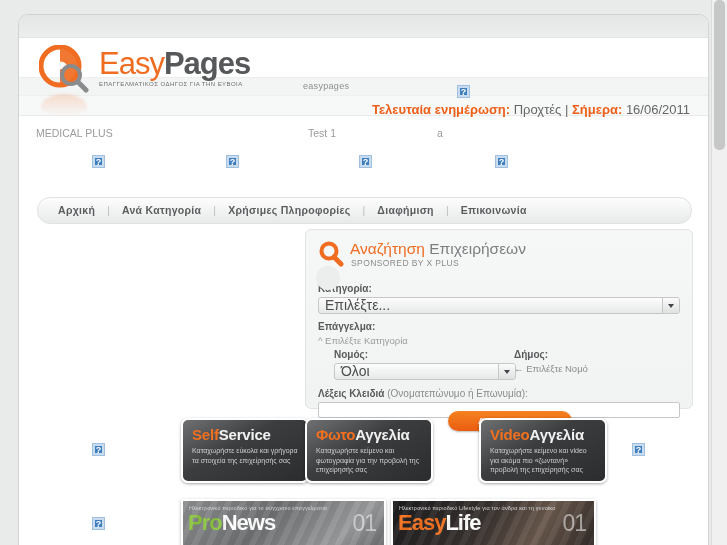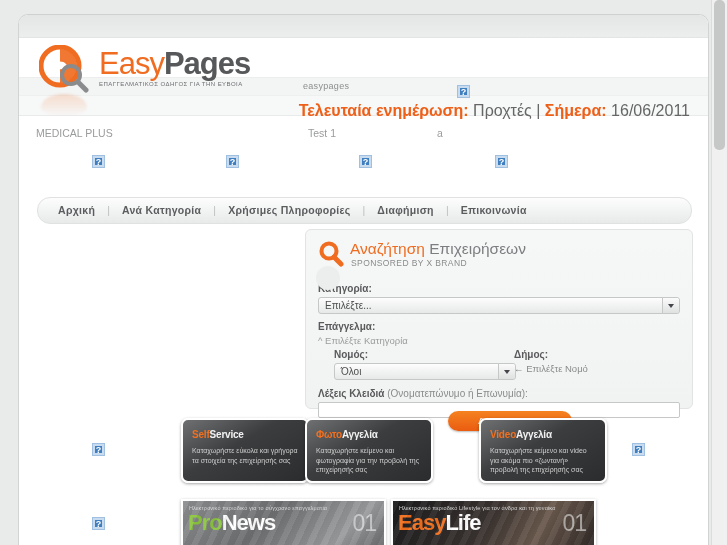--- a/index.html
+++ b/index.html
@@ -48,21 +48,21 @@
   .brokenimg::before{
     content:"";position:absolute;left:2px;top:2px;right:2px;bottom:2px;
     background:#3f7fbf;
   }
   .brokenimg::after{
     content:"?";position:absolute;left:0;right:0;top:-1px;
     text-align:center;font-size:9px;line-height:14px;color:#fff;font-weight:bold;
     font-family:"Liberation Sans",sans-serif;
   }
   
-  .updateline{position:absolute;right:18px;top:87px;font-size:16px;color:#666;white-space:nowrap;}
+  .updateline{position:absolute;right:18px;top:87px;font-size:13px;color:#666;white-space:nowrap;}
   .updateline b{color:#ee5f18;font-weight:bold;}
   
   .tickrow{position:absolute;left:0;top:112px;width:100%;height:16px;}
   .tick{position:absolute;font-size:10.5px;color:#9a9b9b;white-space:nowrap;}
   .iconrow{position:absolute;left:0;top:140px;width:100%;height:16px;}
   .iconrow .brokenimg{position:absolute;}
   
   .navbar{
     position:absolute;left:18px;top:182px;width:655px;height:27px;
     background:linear-gradient(180deg,#fdfdfd 0%,#f1f2f2 55%,#e8e9e9 100%);
@@ -88,21 +88,21 @@
   .sp-title .o{color:#ef6c21;}
   .sp-title .g{color:#7d7e80;}
   .sp-sub{position:absolute;left:33px;top:18px;font-size:8.5px;color:#8a8b8b;letter-spacing:.4px;}
   .flabel{font-size:10px;color:#59595b;font-weight:bold;margin:7px 0 3px;}
   .flabel span.norm{font-weight:normal;color:#8a8b8b;}
   .hint{font-size:9.5px;color:#9b9c9c;margin:0 0 1px;}
   .selbox{
     position:relative;height:17px;
     background:linear-gradient(180deg,#fdfdfd 0%,#e7e8e8 100%);
     border:1px solid #c6c7c7;border-radius:3px;box-sizing:border-box;
-    font-size:10px;color:#4d4e4e;line-height:15px;padding:0 22px 0 6px;
+    font-size:14px;color:#4d4e4e;line-height:15px;padding:0 22px 0 6px;
     white-space:nowrap;overflow:hidden;
   }
   .selbox .arrowbtn{
     position:absolute;right:0;top:0;width:16px;height:100%;
     background:linear-gradient(180deg,#fbfbfb 0%,#dfe0e0 100%);
     border-left:1px solid #c6c7c7;border-radius:0 2px 2px 0;
   }
   .selbox .arrowbtn::after{
     content:"";position:absolute;left:5px;top:6px;
     border-left:3px solid transparent;border-right:3px solid transparent;
@@ -128,21 +128,21 @@
     box-shadow:0 1px 2px rgba(0,0,0,.28);
   }
   
   .promo{
     position:absolute;top:403px;width:128px;height:65px;
     background:linear-gradient(150deg,#6f7072 0%,#3c3d3f 42%,#2b2c2e 100%);
     border-radius:7px;box-sizing:border-box;padding:7px 9px;
     box-shadow:0 1px 3px rgba(0,0,0,.35);
     border:2px solid #fff;
   }
-  .promo .ptitle{font-size:10px;line-height:15px;letter-spacing:-.2px;}
+  .promo .ptitle{font-size:15px;line-height:15px;letter-spacing:-.2px;}
   .promo .ptitle .a{color:#f2701e;font-weight:bold;}
   .promo .ptitle .b{color:#f2f2f2;font-weight:bold;}
   .promo .ptext{font-size:7px;line-height:9.5px;color:#cfcfcf;margin-top:4px;}
   #promo-1{left:162px;}
   #promo-2{left:286px;}
   #promo-3{left:460px;}
   
   .mag{
     position:absolute;top:484px;width:205px;height:61px;overflow:hidden;
     border:2px solid #fff;box-sizing:border-box;
@@ -242,21 +242,21 @@
       <div class="sp-magn">
         <svg viewBox="0 0 26 26" width="26" height="26">
           <circle cx="11" cy="10" r="7.5" fill="none" stroke="#ef6c21" stroke-width="4"></circle>
           <line x1="16" y1="16" x2="23" y2="23" stroke="#ef6c21" stroke-width="5" stroke-linecap="round"></line>
         </svg>
       </div>
       <div class="sp-title">
         <span class="o">Αναζήτηση</span>
         <span class="g">Επιχειρήσεων</span>
       </div>
-      <div class="sp-sub">SPONSORED BY X BRAND</div>
+      <div class="sp-sub">SPONSORED BY X PLUS</div>
     </div>
 
     <div class="flabel">Κατηγορία:</div>
     <div class="selbox sel-full">
       <span>Επιλέξτε...</span>
       <span class="arrowbtn"></span>
     </div>
 
     <div class="flabel">Επάγγελμα:</div>
     <div class="hint">^ Επιλέξτε Κατηγορία</div>

